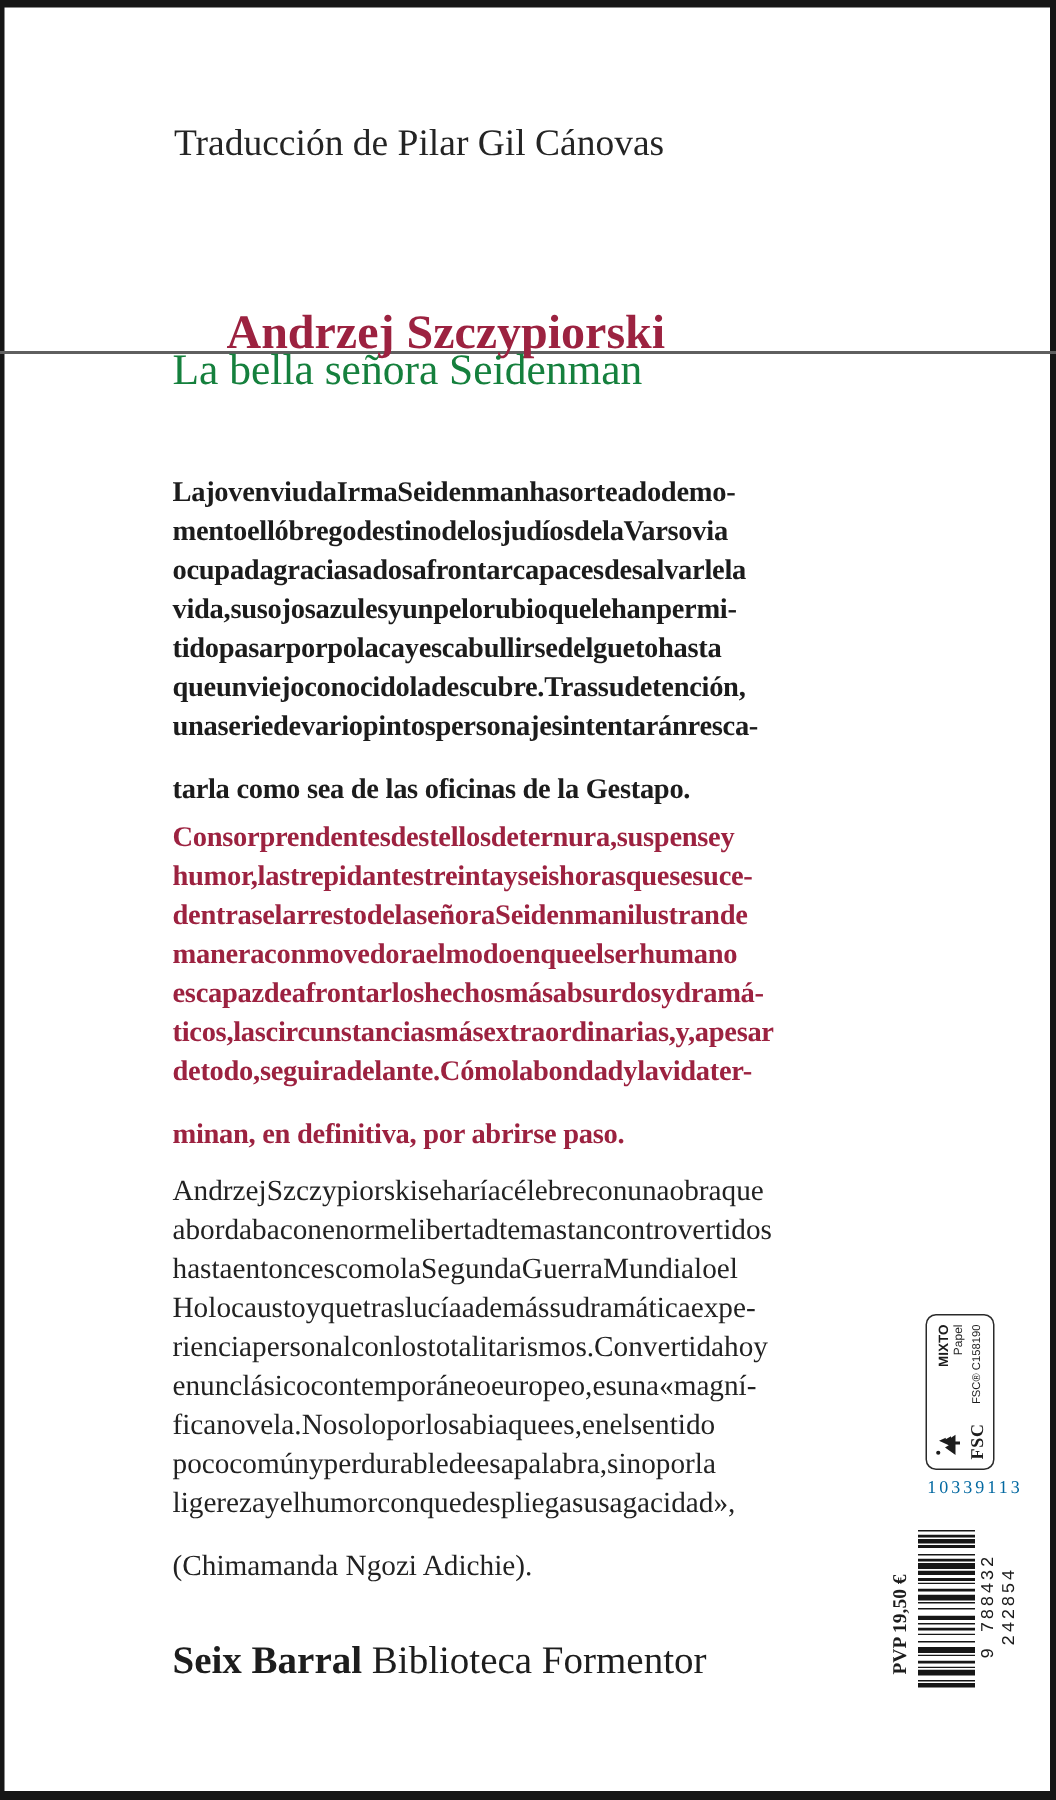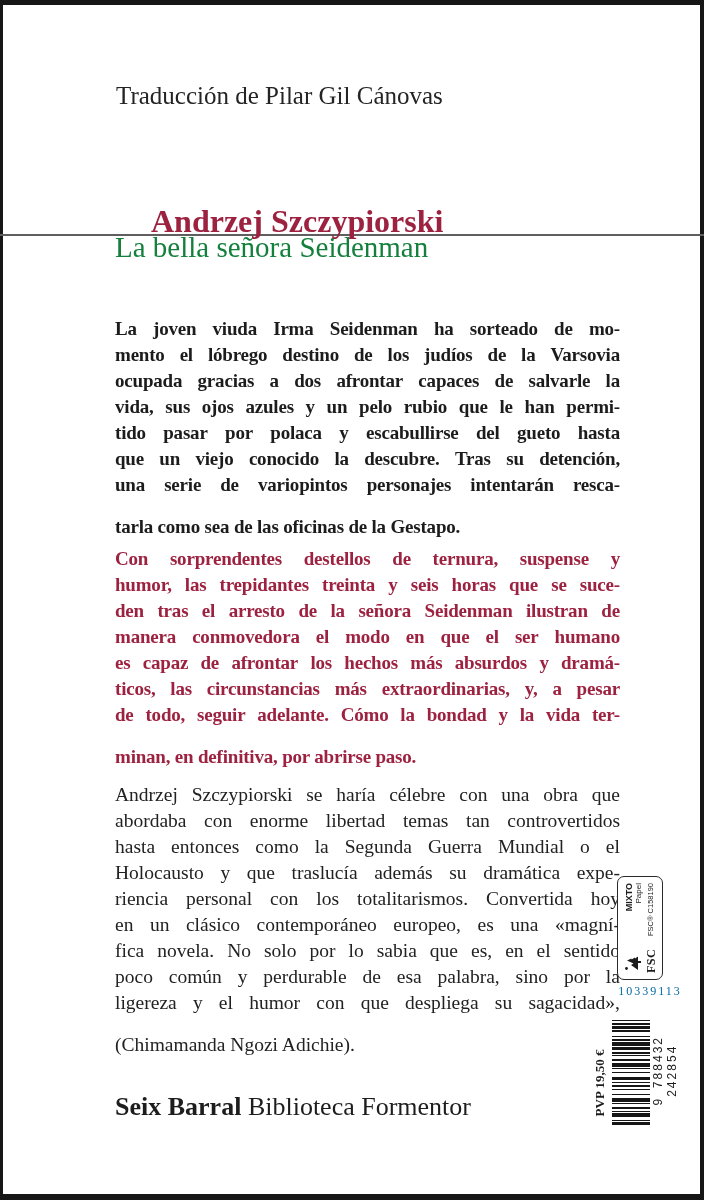--- a/index.html
+++ b/index.html
@@ -13,21 +13,21 @@
   .frame.bottom{left:0;top:1194px;width:704px;height:6px;}
   .frame.left{left:0;top:0;width:3px;height:1200px;}
   .frame.right{left:700px;top:0;width:4px;height:1200px;}
 
   .translator{position:absolute;left:116px;top:82px;font-size:25px;color:#242424;}
   .rule{position:absolute;left:0;top:234px;width:704px;height:1.5px;background:#5f5f5f;}
   .author{position:absolute;left:115px;top:203px;font-size:32px;font-weight:700;color:var(--accent,#9c2240);margin-left:36px;}
   .title{position:absolute;left:115px;top:231px;font-size:29px;color:#15803d;}
 
   .para{position:absolute;left:115px;width:505px;}
-  .para .jline{display:flex;justify-content:space-between;height:26px;line-height:26px;white-space:nowrap;}
+  .para .jline{display:flex;height:26px;line-height:26px;white-space:nowrap;}
   .para .jline.last{display:block;text-align:left;margin-top:16px;}
   .para1{top:316px;font-size:19px;font-weight:700;color:#1c1c1c;letter-spacing:-0.2px;}
   .para2{top:546px;font-size:19px;font-weight:700;color:var(--accent,#9c2240);letter-spacing:-0.2px;}
   .para3{top:782px;font-size:19.5px;font-weight:400;color:#222222;}
 
   .publisher{position:absolute;left:115px;top:1092px;font-size:26px;color:#1d1d1d;}
   .publisher .pname{font-weight:700;}
 
   
   .rotwrap{position:absolute;}

